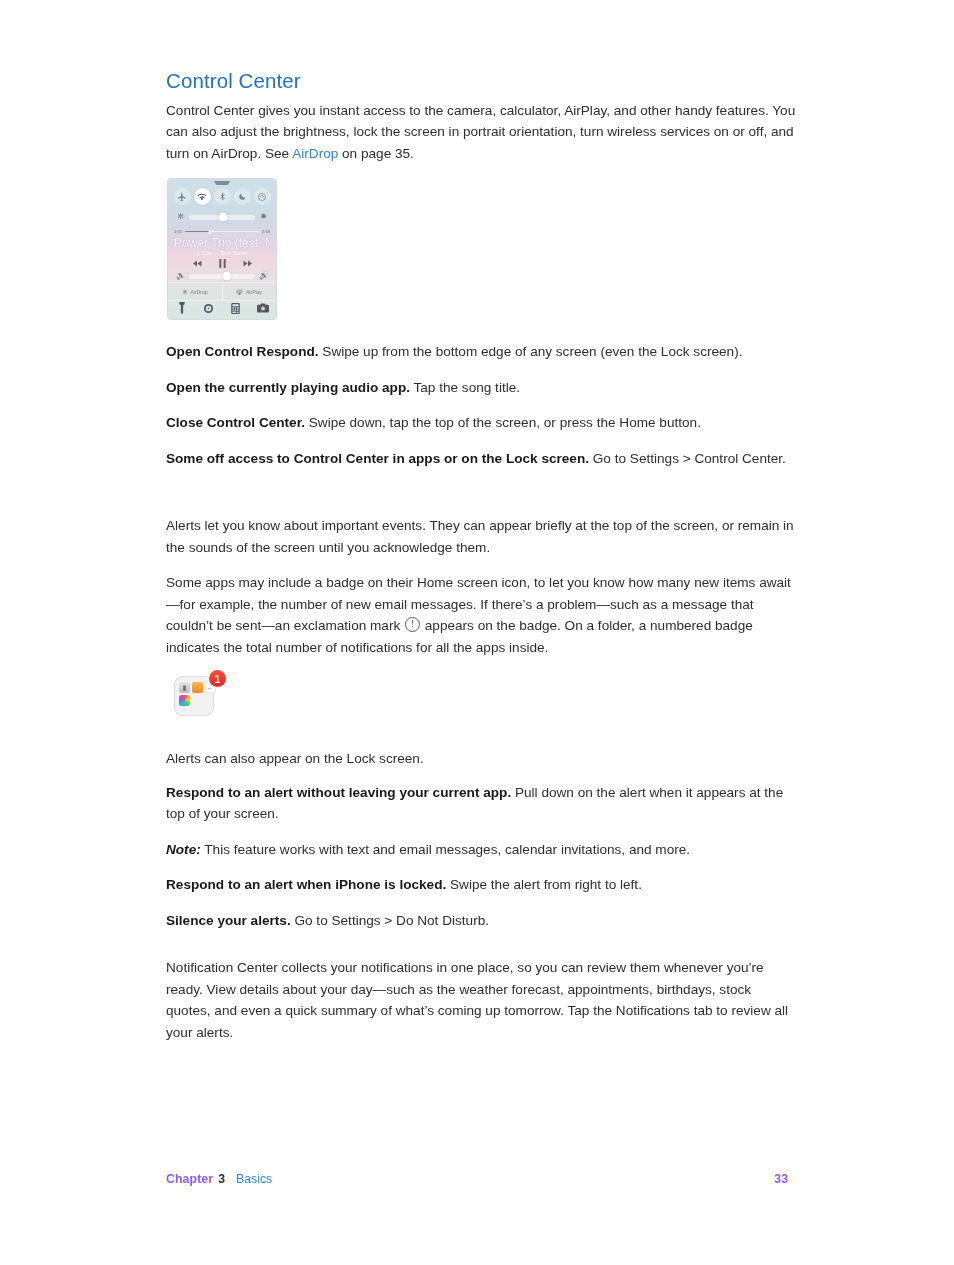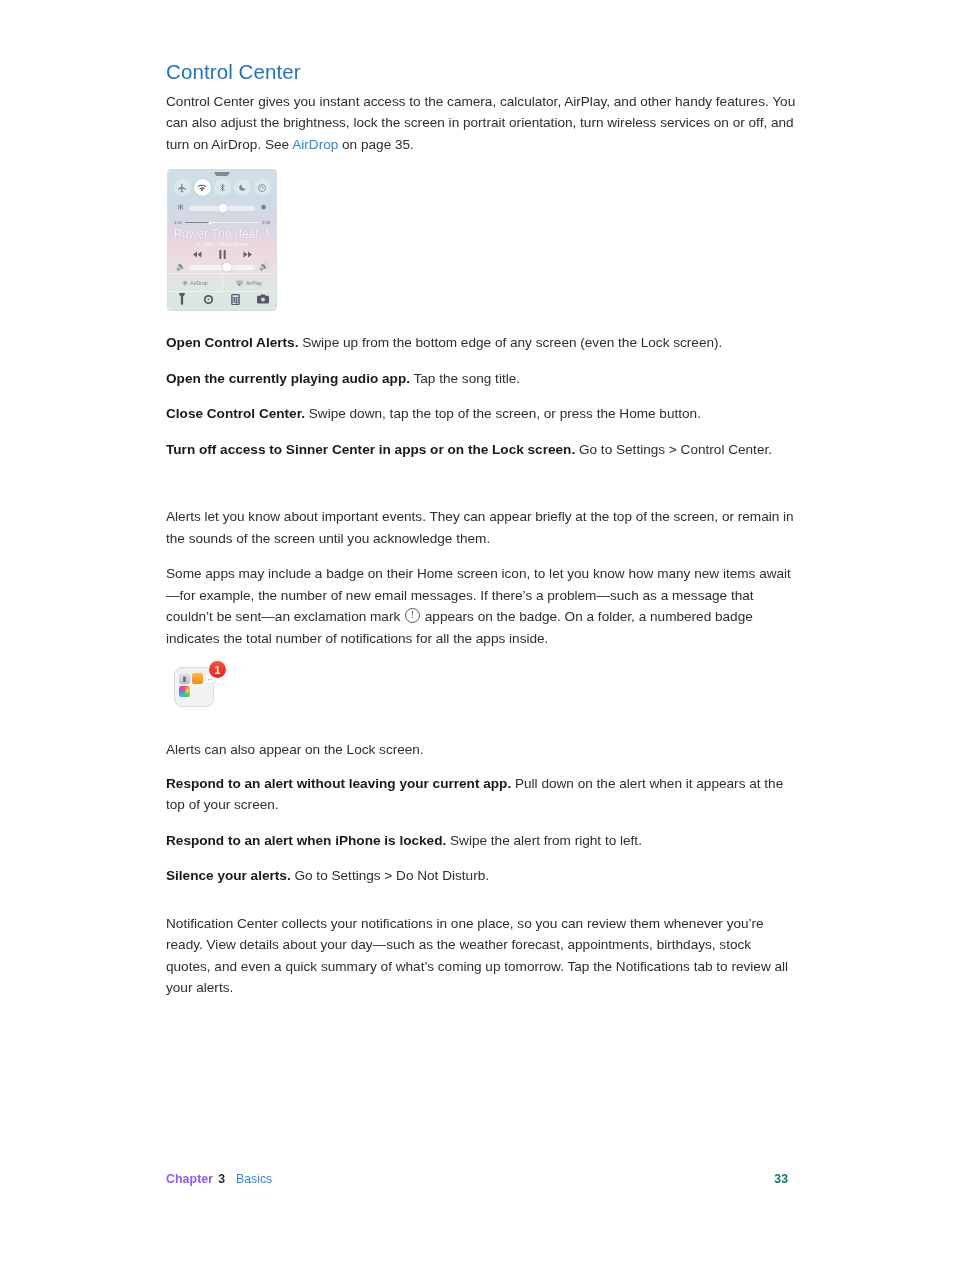--- a/index.html
+++ b/index.html
@@ -20,21 +20,21 @@
     position: absolute;
     left: 0; top: 0;
     width: 954px;
     height: 1265px;
     box-sizing: border-box;
     padding: 0;
   }
   .content {
     position: absolute;
     left: 166px;
-    top: 60px;
+    top: 69px;
     width: 632px;
   }
 
   
   h1.sec-title {
     font-size: 20.5px;
     font-weight: 400;
     color: #1d72c6;
     margin: 0 0 6px 0;
     letter-spacing: 0.1px;
@@ -352,21 +352,21 @@
     color: #2b2b2b;
     margin-left: 5px;
   }
   .footer .sect {
     color: #2e86d8;
     margin-left: 11px;
   }
   .footer .pageno {
     margin-left: auto;
     font-weight: 700;
-    color: #0f766e;
+    color: #8b5cf6;
   }
 </style>
 </head>
 <body>
 
 <div class="page">
   <div class="content">
 
     <h1 class="sec-title">Control Center</h1>
 
@@ -501,24 +501,24 @@
                 <path d="M7 0h6l1.4 2H18a2 2 0 0 1 2 2v9a2 2 0 0 1-2 2H2a2 2 0 0 1-2-2V4a2 2 0 0 1 2-2h3.6z"></path>
                 <circle cx="10" cy="8.4" r="3.3" fill="#f0c6cd"></circle>
               </svg>
           </div>
         </div>
       </div>
     </div>
 
     <div class="spacer-md"></div>
 
-    <div class="task"><b>Open Control Alerts.</b><span> Swipe up from the bottom edge of any screen (even the Lock screen).</span></div>
+    <div class="task"><b>Open Control Respond.</b><span> Swipe up from the bottom edge of any screen (even the Lock screen).</span></div>
     <div class="task"><b>Open the currently playing audio app.</b><span> Tap the song title.</span></div>
     <div class="task"><b>Close Control Center.</b><span> Swipe down, tap the top of the screen, or press the Home button.</span></div>
-    <div class="task"><b>Turn off access to Sinner Center in apps or on the Lock screen.</b><span> Go to Settings &gt; Control Center.</span></div>
+    <div class="task"><b>Some off access to Control Center in apps or on the Lock screen.</b><span> Go to Settings &gt; Control Center.</span></div>
 
     <div class="spacer-lg"></div>
 
 
     <p class="body">Alerts let you know about important events. They can appear briefly at the top of the screen, or remain in the sounds of the screen until you acknowledge them.</p>
 
     <p class="body"><span>Some apps may include a badge on their Home screen icon, to let you know how many new items await—for example, the number of new email messages. If there’s a problem—such as a message that couldn’t be sent—an exclamation mark </span><span class="circ-excl"></span><span> appears on the badge. On a folder, a numbered badge indicates the total number of notifications for all the apps inside.</span></p>
 
     <div class="folder-figure">
       <div class="folder">
@@ -535,20 +535,21 @@
     </div>
 
     <div class="spacer-md"></div>
 
     <p class="body">Alerts can also appear on the Lock screen.</p>
 
     <div class="spacer-sm"></div>
 
     <div class="task"><b>Respond to an alert without leaving your current app.</b><span> Pull down on the alert when it appears at the top of your screen.</span></div>
 
+    <div class="task"><span class="note-lead">Note:</span><span>  This feature works with text and email messages, calendar invitations, and more.</span></div>
 
     <div class="task"><b>Respond to an alert when iPhone is locked.</b><span> Swipe the alert from right to left.</span></div>
     <div class="task"><b>Silence your alerts.</b><span> Go to Settings &gt; Do Not Disturb.</span></div>
 
     <div class="spacer-sm"></div>
 
     <p class="body">Notification Center collects your notifications in one place, so you can review them whenever you’re ready. View details about your day—such as the weather forecast, appointments, birthdays, stock quotes, and even a quick summary of what’s coming up tomorrow. Tap the Notifications tab to review all your alerts.</p>
 
   </div>
 

